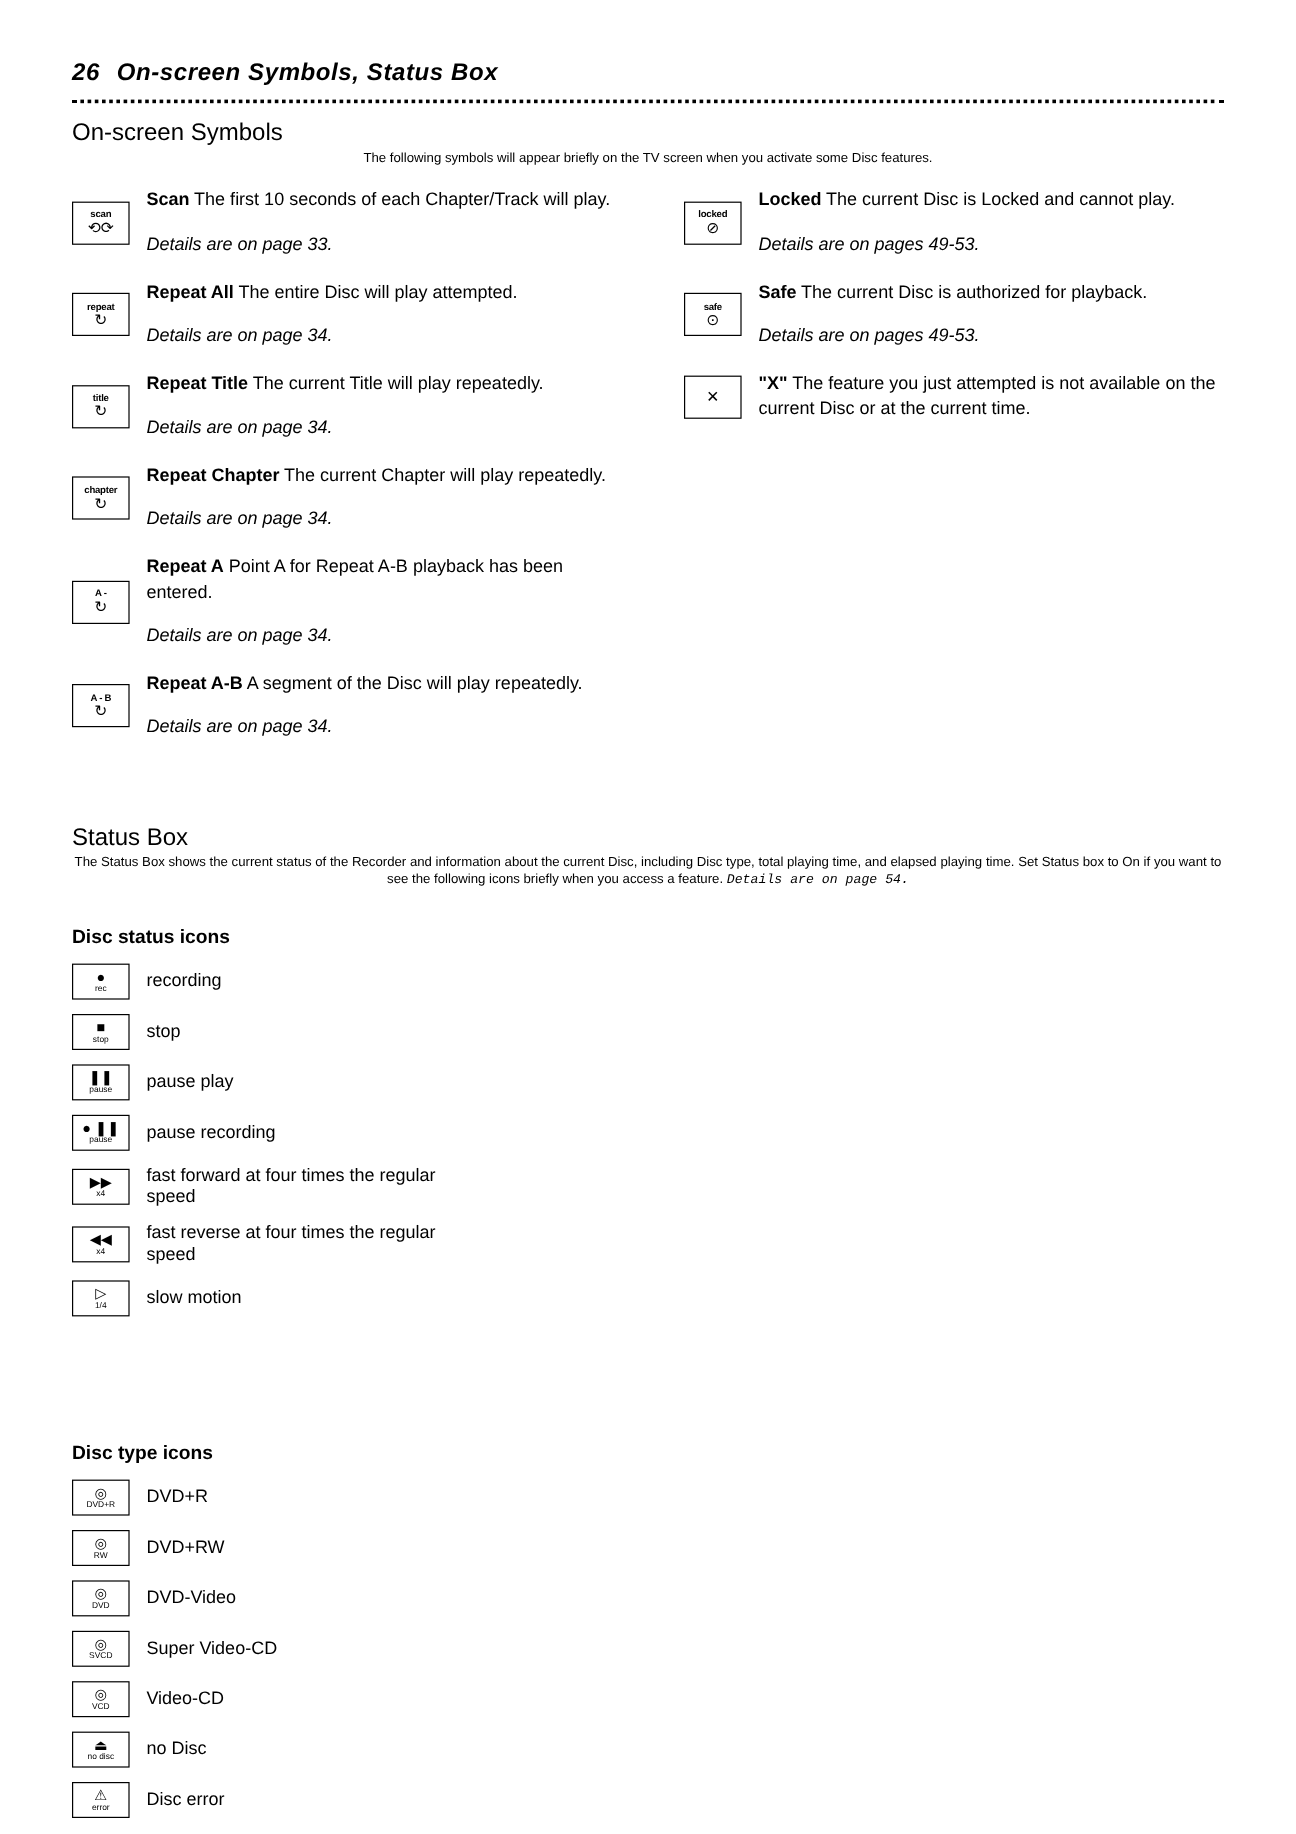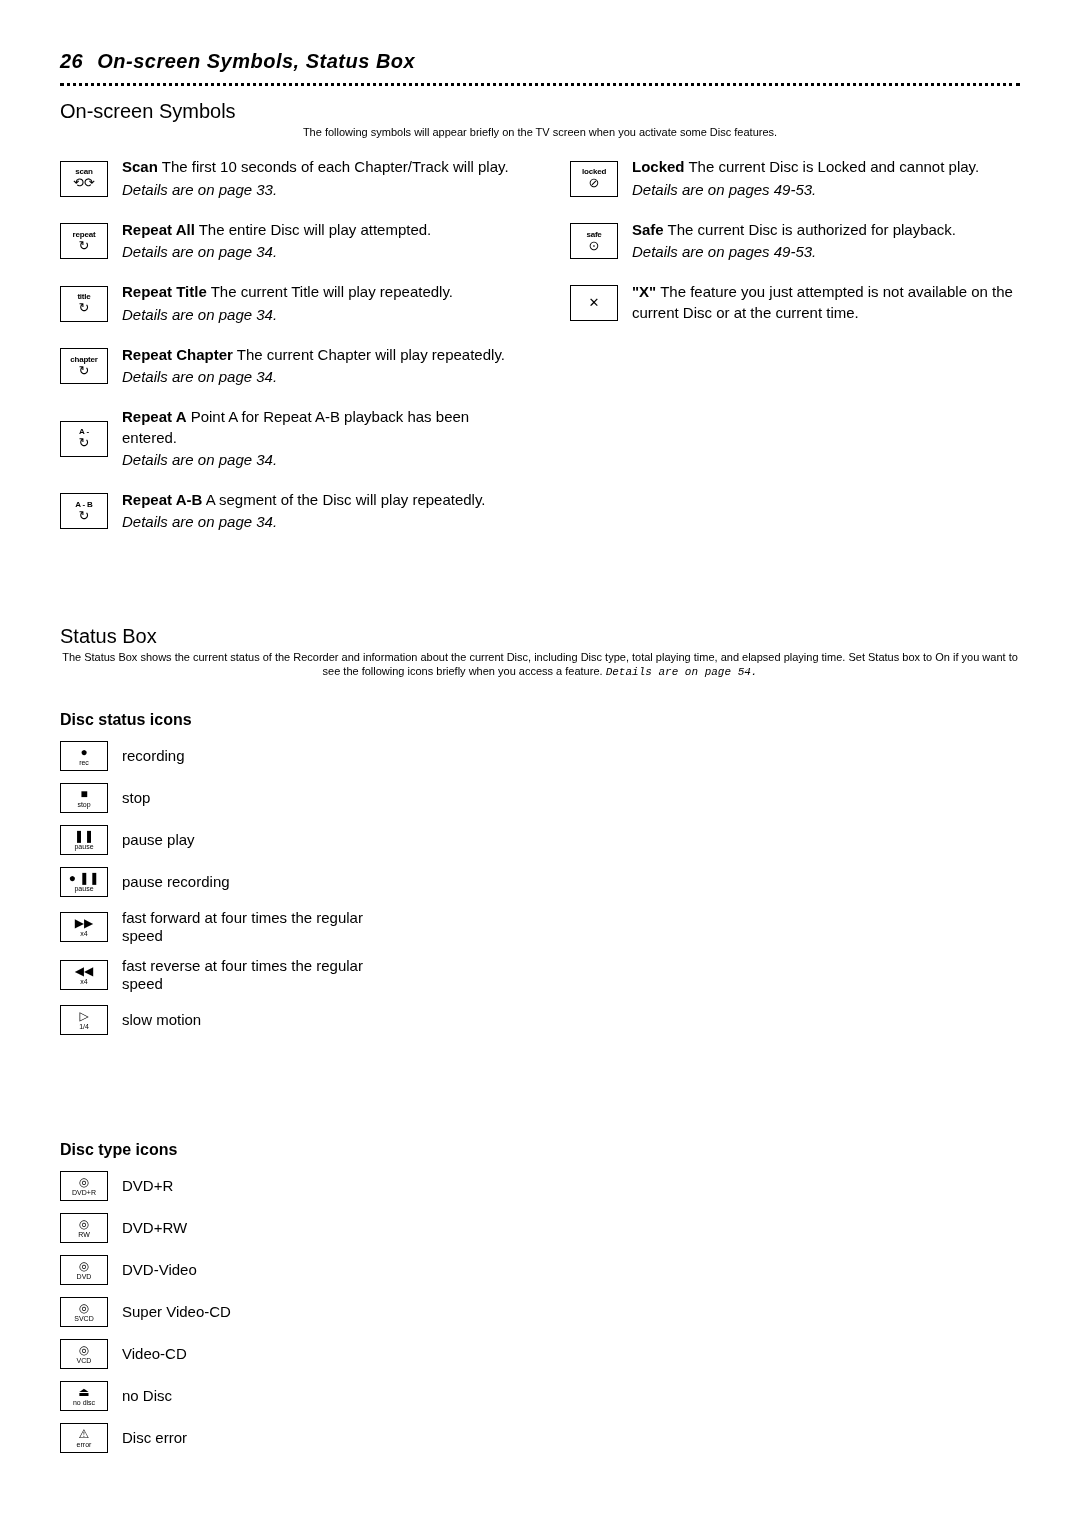--- a/index.html
+++ b/index.html
@@ -83,21 +83,21 @@
   .sym-text {
     font-size: 15px;
     line-height: 1.35;
   }
   .sym-text .lead {
     font-weight: bold;
   }
   .sym-text .details {
     font-style: italic;
     display: block;
-    margin-top: 2px;
+    margin-top: 16px;
   }
   .status-cols {
     display: flex;
     gap: 80px;
     margin-top: 8px;
     flex-direction: column;
   }
   .status-col {
     flex: 0 0 auto;
   }
@@ -259,21 +259,21 @@
           <span class="glyph x-only">✕</span>
         </div>
         <div class="sym-text">
           <span class="lead">"X"</span><span> The feature you just attempted is not available on the current Disc or at the current time.</span>
         </div>
       </div>
 
     </div>
   </div>
 
-  <h2 class="section" style="margin-top:72px">Status Box</h2>
+  <h2 class="section" style="margin-top:50px">Status Box</h2>
   <p class="intro">
     <span>The Status Box shows the current status of the Recorder and information about the current Disc, including Disc type, total playing time, and elapsed playing time. Set Status box to On if you want to see the following icons briefly when you access a feature. </span><span class="ref-italic">Details are on page 54.</span>
   </p>
 
   <div class="status-cols">
 
     <div class="status-col">
       <div class="status-heading">Disc status icons</div>
 
       <div class="status-row">

